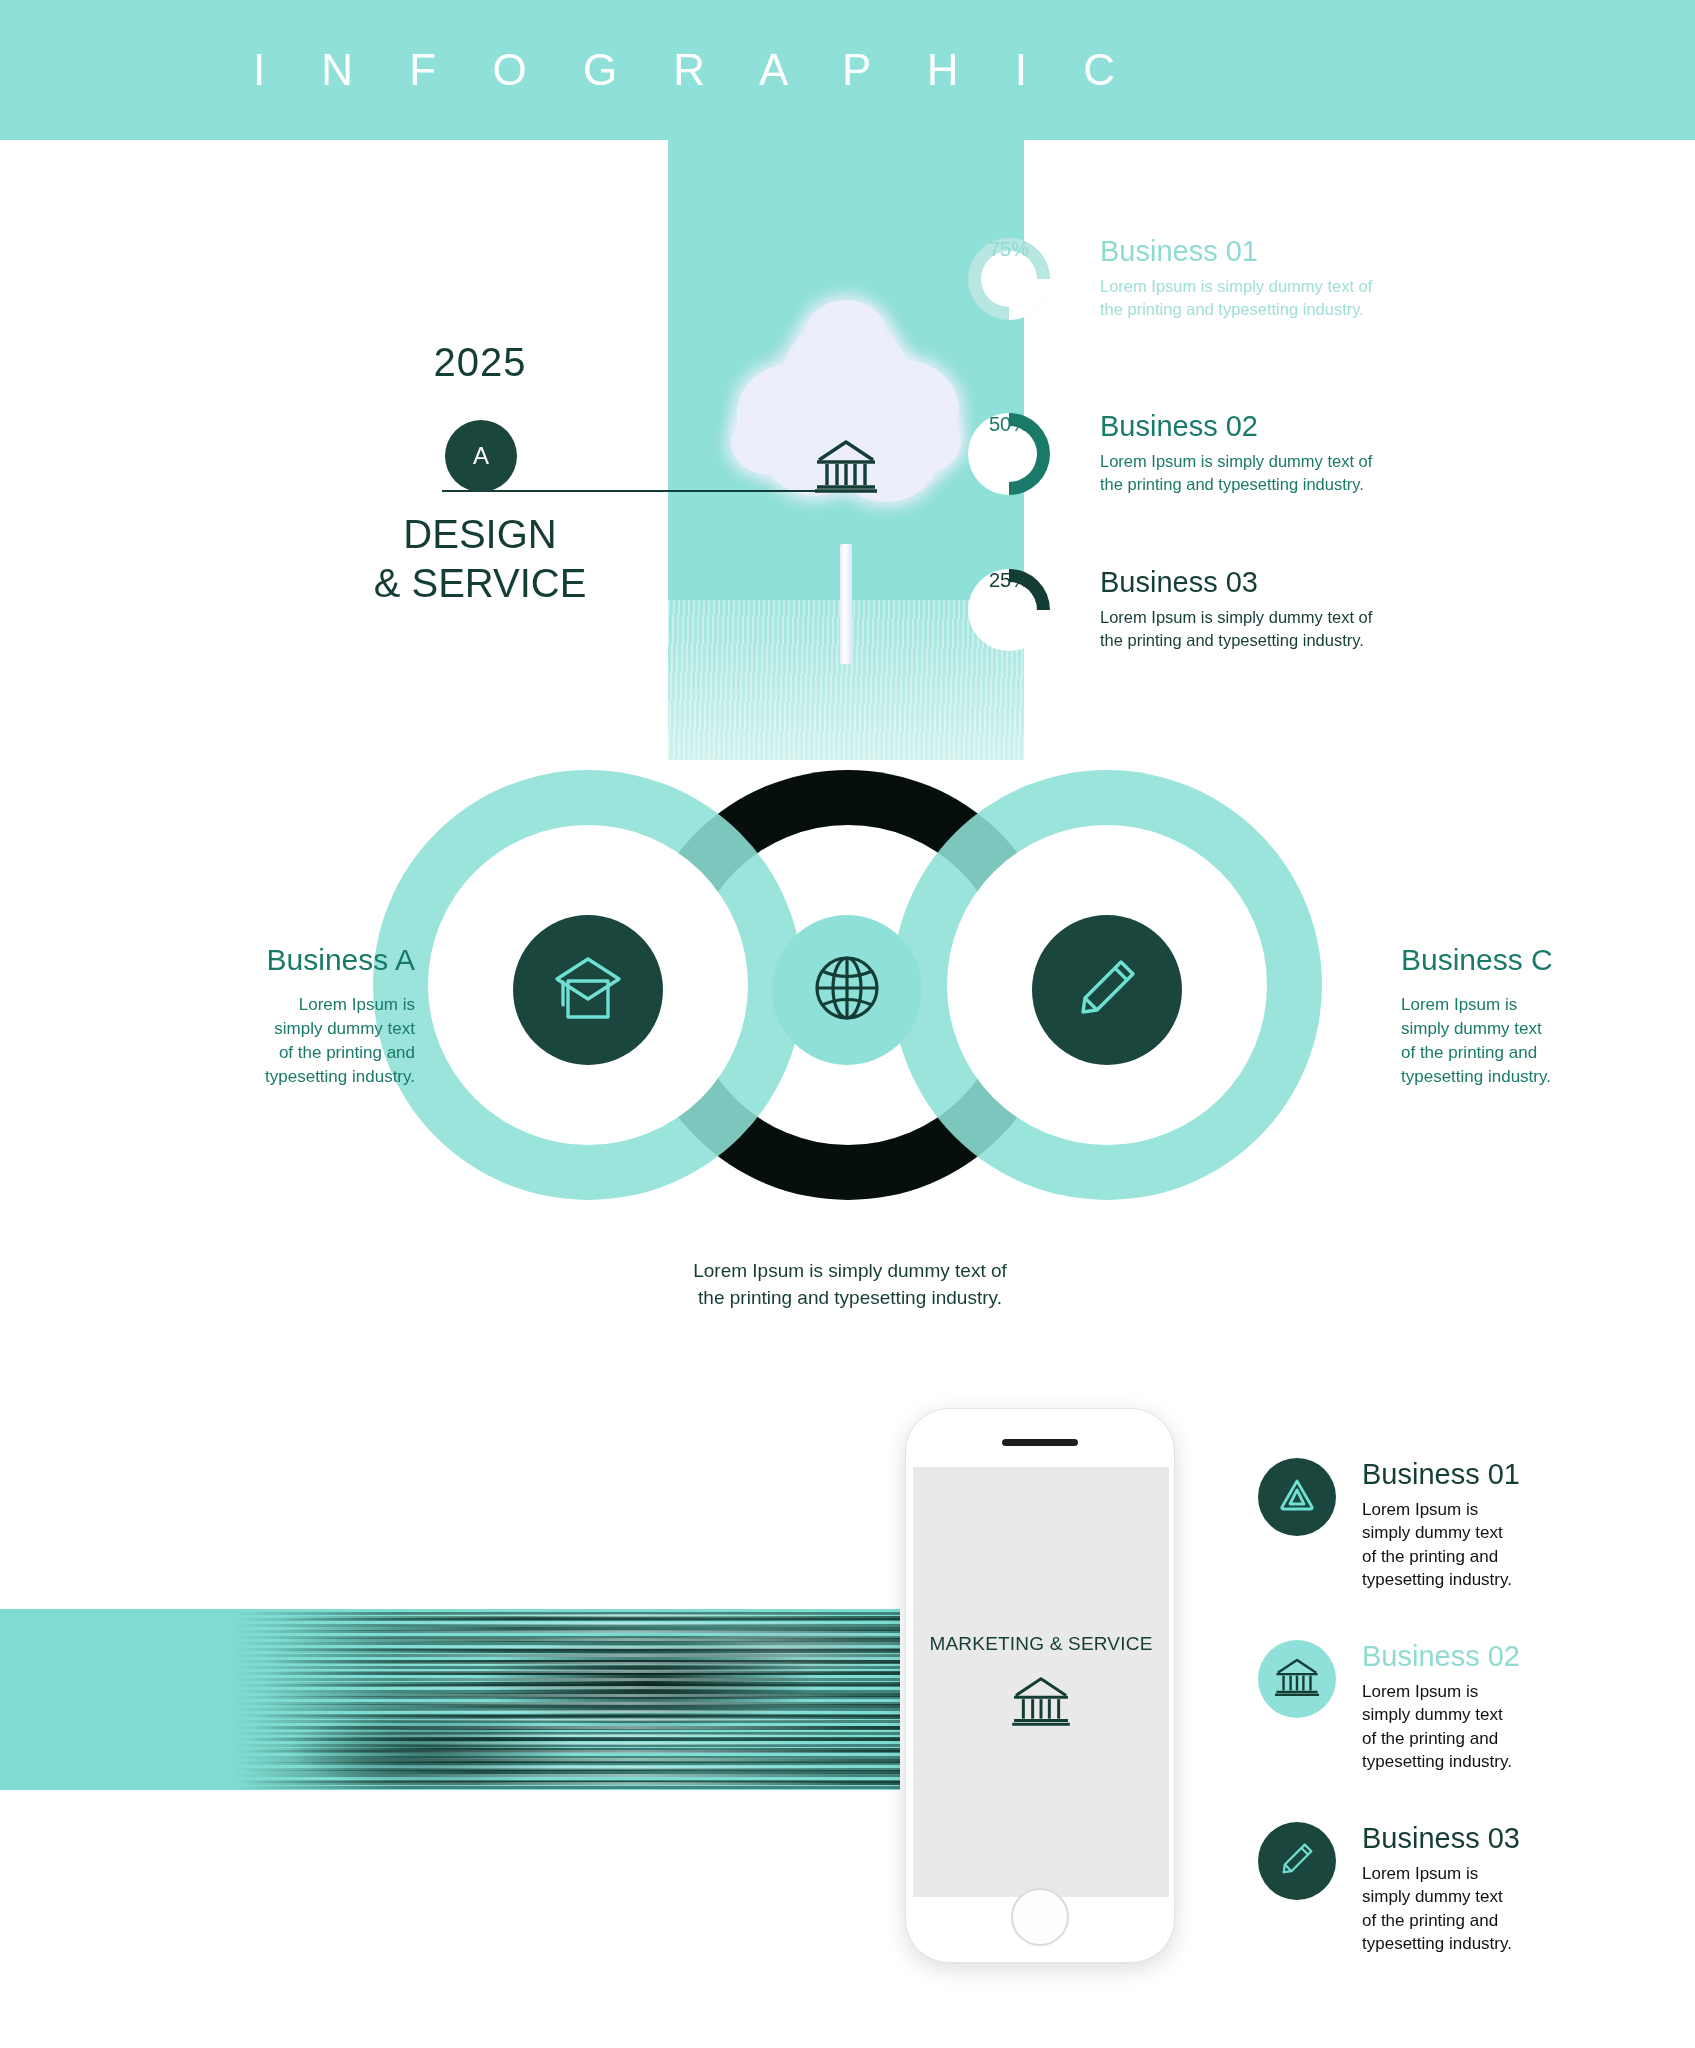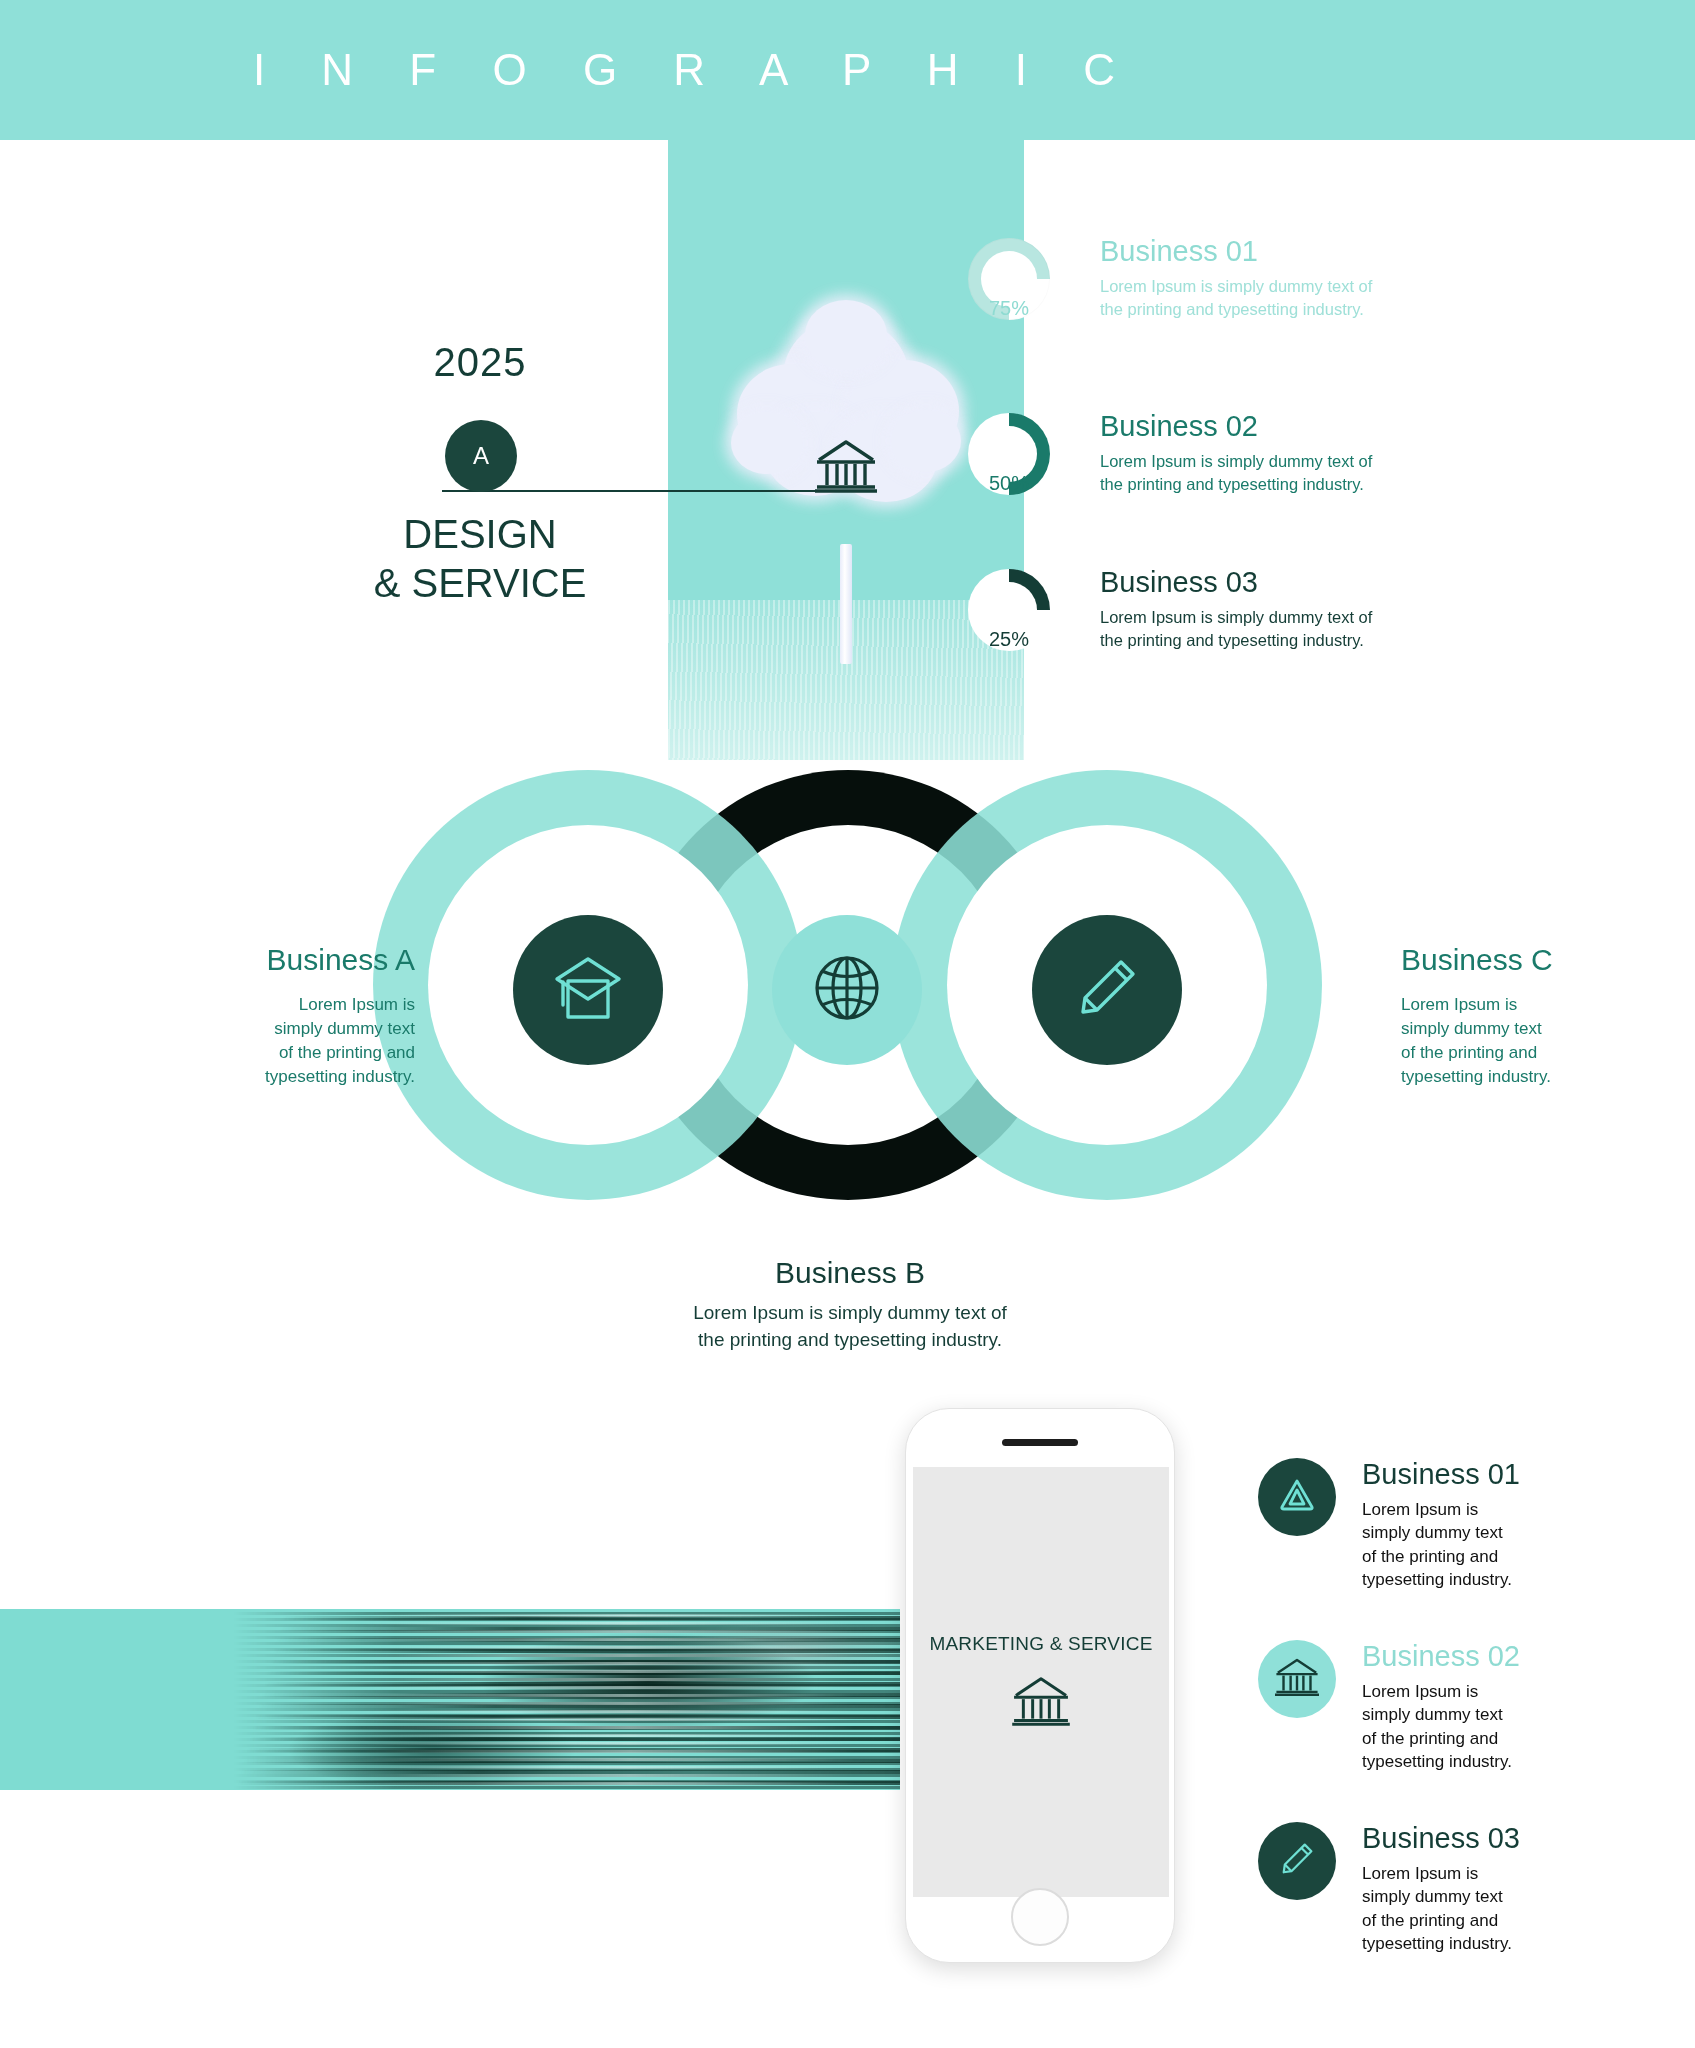--- a/index.html
+++ b/index.html
@@ -76,21 +76,21 @@
   .design-title {
     position: absolute; left: 330px; top: 510px; width: 300px;
     text-align: center; color: #143d36;
     font-size: 40px; font-weight: 400; line-height: 1.22;
   }
 
   
   .pct-row { position: absolute; display: flex; align-items: center; }
   .donut {
     position: relative; width: 82px; height: 82px; border-radius: 50%;
-    display: flex; align-items: flex-end; justify-content: center;
+    display: flex; align-items: flex-start; justify-content: center;
     flex: none;
   }
   .donut .hole {
     position: absolute; left: 13px; top: 13px; width: 56px; height: 56px;
     border-radius: 50%; background: #ffffff;
   }
   .donut .pct {
     position: relative; z-index: 3; font-size: 20px; font-weight: 400;
   }
   .pct-text { margin-left: 50px; }
@@ -369,21 +369,20 @@
     <div class="biz-head">Business C</div>
     <div class="biz-body">
       <div>Lorem Ipsum is</div>
       <div>simply dummy text</div>
       <div>of the printing and</div>
       <div>typesetting industry.</div>
     </div>
   </div>
 
   <div class="biz-b">
-    <div class="biz-head">Business B</div>
     <div class="biz-body">
       <div>Lorem Ipsum is  simply dummy text of</div>
       <div>the printing and typesetting industry.</div>
     </div>
   </div>
 
   <div class="water-strip">
     <div class="layer w1"></div>
     <div class="layer w4"></div>
     <div class="layer w2"></div>

